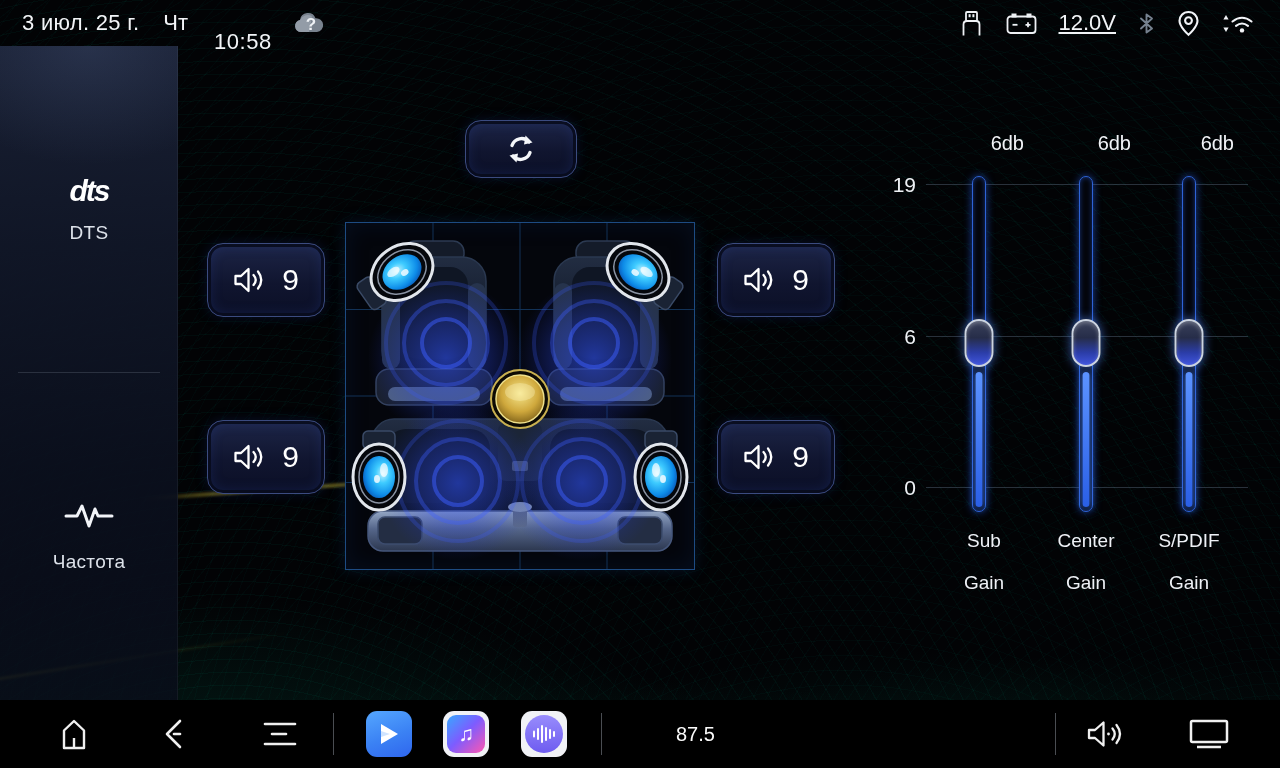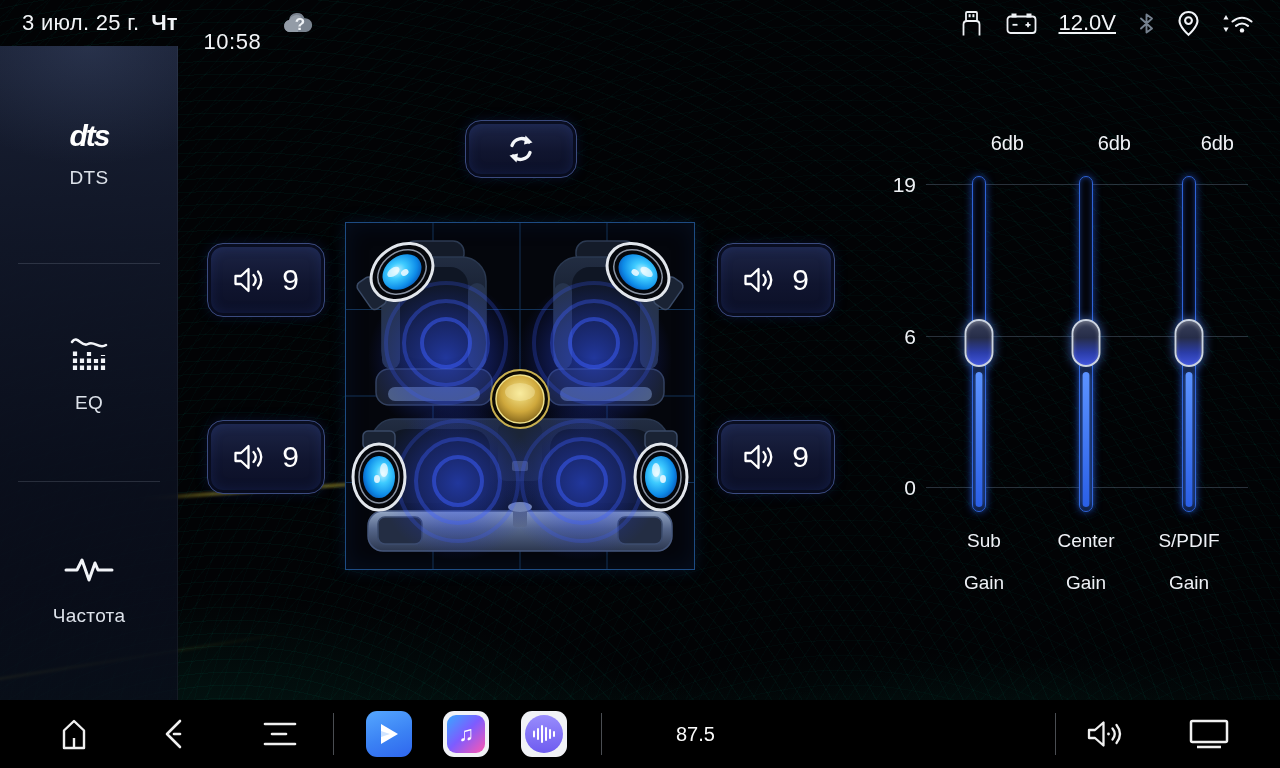--- a/index.html
+++ b/index.html
@@ -18,21 +18,21 @@
   .streak{position:absolute;pointer-events:none;z-index:0;filter:blur(1px);}
   .streak.s1{left:140px;top:482px;width:430px;height:4px;transform:rotate(-4deg);
     background:linear-gradient(90deg,transparent,rgba(225,205,55,.55) 25%,rgba(225,205,55,.18) 70%,transparent);}
   .streak.s2{left:-10px;top:655px;width:300px;height:3px;transform:rotate(-9deg);
     background:linear-gradient(90deg,rgba(200,190,50,.35),rgba(200,190,50,.10),transparent);}
   
   .statusbar{position:absolute;left:0;top:0;width:1280px;height:46px;z-index:5;
     display:flex;align-items:center;justify-content:space-between;padding:0 26px 0 22px;box-sizing:border-box;}
   .sb-left{display:flex;align-items:center;font-size:22px;color:#f2f4f7;}
   .sb-left .date{letter-spacing:.3px;}
-  .sb-left .day{margin-left:12px;font-weight:bold;}
+  .sb-left .day{margin-left:24px;}
   .sb-left .time{margin-left:26px;letter-spacing:.5px;margin-top:38px;}
   .sb-left .weather{margin-left:20px;display:flex;align-items:center;}
   .sb-right{display:flex;align-items:center;gap:22px;}
   .sb-right .volt{font-size:22px;color:#f2f4f7;text-decoration:underline;}
   .sb-right svg{display:block;}
   
   .sidebar{position:absolute;left:0;top:46px;width:178px;height:654px;z-index:4;display:flex;flex-direction:column;
     background:linear-gradient(180deg,rgba(25,32,52,.98) 0%,rgba(17,23,40,.95) 30%,rgba(11,16,30,.90) 65%,rgba(9,13,26,.80) 100%);
     box-shadow:inset -1px 0 0 rgba(255,255,255,.05);}
   .sidebar::before{content:'';position:absolute;inset:0;pointer-events:none;
@@ -150,35 +150,20 @@
           <circle cx="20" cy="18.4" r="2.2" fill="#f2f4f8"></circle>
         </svg>
       </span>
     </div>
   </div>
 
   <aside class="sidebar">
     <div class="side-item">
       <span class="dts-logo">dts</span>
       <span class="lbl">DTS</span>
-    </div>
-    <div class="side-item">
-      <span>
-        <svg width="42" height="40" viewBox="0 0 42 40">
-          <g stroke="#f2f4f8" stroke-width="4.2" stroke-dasharray="4.5 2.5">
-            <line x1="7" y1="38" x2="7" y2="18"></line>
-            <line x1="14" y1="38" x2="14" y2="24"></line>
-            <line x1="21" y1="38" x2="21" y2="20"></line>
-            <line x1="28" y1="38" x2="28" y2="27"></line>
-            <line x1="35" y1="38" x2="35" y2="23"></line>
-          </g>
-          <path d="M4 10 C 9 2, 14 16, 20 12 S 31 18, 38 13" fill="none" stroke="#f2f4f8" stroke-width="2.6" stroke-linecap="round"></path>
-        </svg>
-      </span>
-      <span class="lbl">EQ</span>
     </div>
     <div class="side-item">
       <span>
         <svg width="50" height="30" viewBox="0 0 50 30" fill="none" stroke="#f2f4f8" stroke-width="3" stroke-linecap="round" stroke-linejoin="round">
           <path d="M2 15 H13 L18 5 L25 25 L31 8 L34 15 H48"></path>
         </svg>
       </span>
       <span class="lbl">Частота</span>
     </div>
   </aside>

